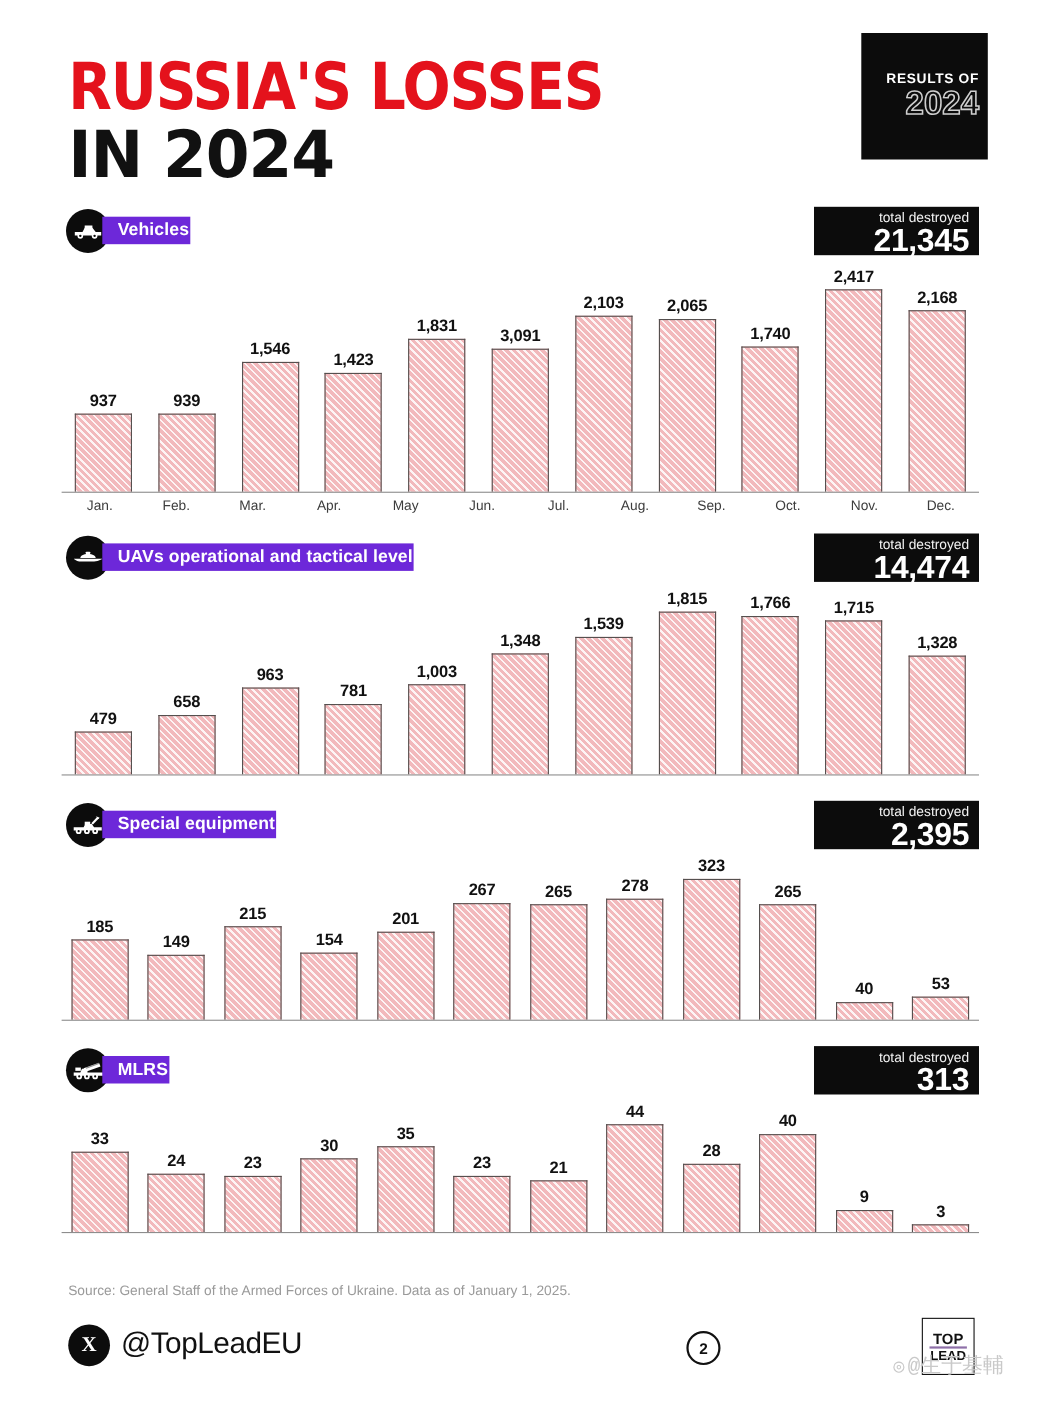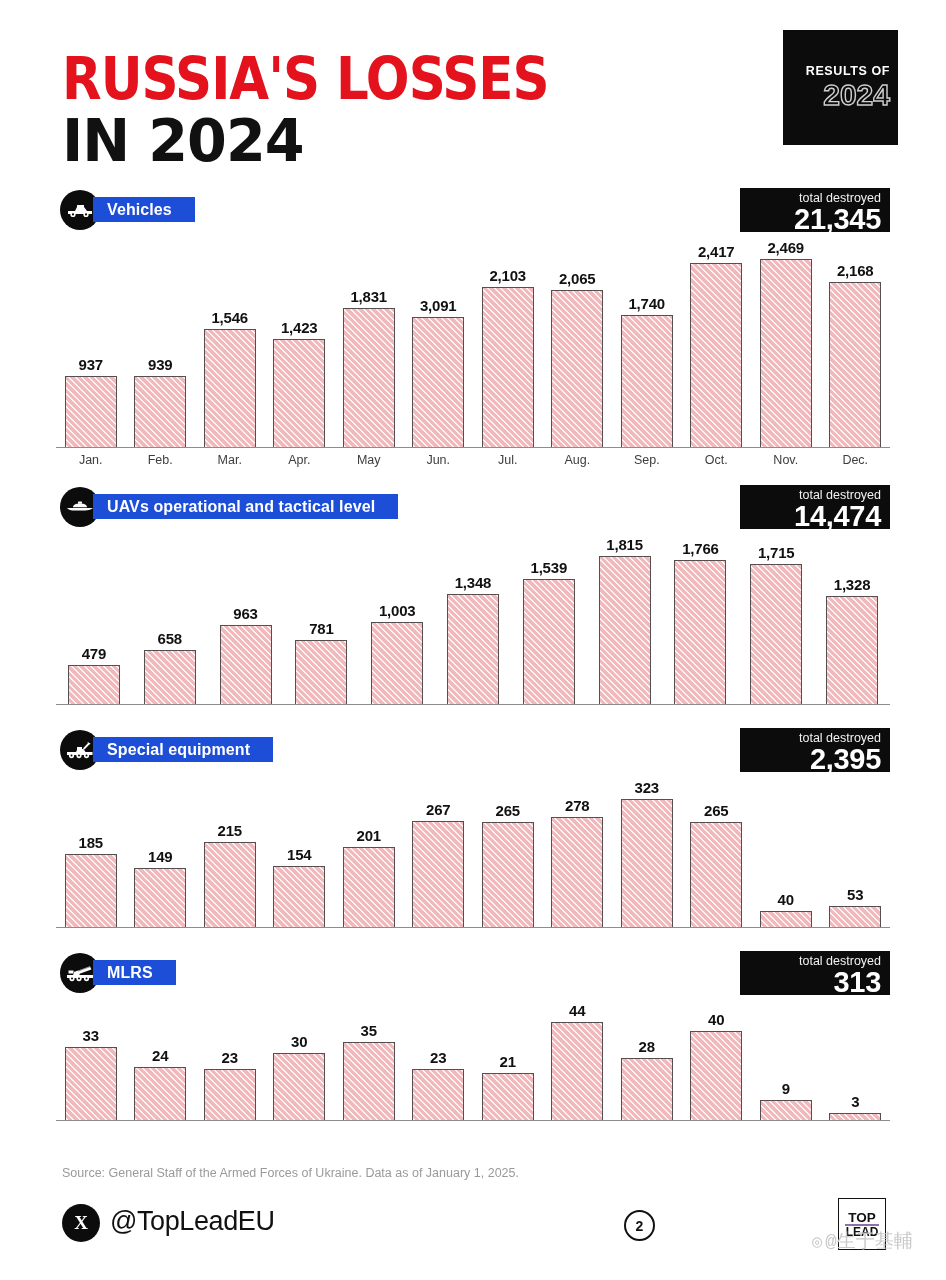--- a/index.html
+++ b/index.html
@@ -40,22 +40,22 @@
 
   
   .section{position:absolute;left:0;width:946px;}
   .sec-head{position:relative;height:40px;}
   .sec-icon{
     position:absolute;left:60px;top:0;width:40px;height:40px;border-radius:50%;
     background:#0c0c0c;display:flex;align-items:center;justify-content:center;
   }
   .sec-icon svg{display:block;}
   .sec-label{
-    position:absolute;left:93px;top:7px;height:25px;background:#1d4ed8;color:#fff;
-    display:flex;align-items:center;padding:0 23px 0 14px;box-sizing:border-box;
+    position:absolute;left:93px;top:7px;height:25px;background:#6d28d9;color:#fff;
+    display:flex;align-items:center;padding:0 1px 0 14px;box-sizing:border-box;
     font-size:16px;font-weight:bold;letter-spacing:0.1px;white-space:nowrap;
   }
   .total-box{
     position:absolute;right:56px;top:-2px;width:150px;height:44px;background:#0c0c0c;
     color:#fff;box-sizing:border-box;padding:3px 9px 2px 0;text-align:right;
   }
   .total-box .tb-label{font-size:12.5px;font-weight:normal;line-height:1.15;color:#f2f2f2;}
   .total-box .tb-value{font-size:29px;font-weight:bold;line-height:1.0;letter-spacing:-0.3px;}
   .plot{position:relative;width:834px;margin-left:56px;box-sizing:border-box;}
   .axis{position:absolute;left:0;right:0;bottom:0;height:1px;background:#8d8d8d;}
@@ -192,25 +192,20 @@
               <div class="bar" style="height: 132.491px;">
                 <div class="vlabel">1,740</div>
               </div>
             </div>
             <div class="barcell">
               <div class="bar" style="height: 184.041px;">
                 <div class="vlabel">2,417</div>
               </div>
             </div>
             <div class="barcell">
-              <div class="bar" style="height: 188px;">
-                <div class="vlabel">2,469</div>
-              </div>
-            </div>
-            <div class="barcell">
               <div class="bar" style="height: 165.081px;">
                 <div class="vlabel">2,168</div>
               </div>
             </div>
           </div>
           <div class="axis"></div>
         </div>
         <div class="xlabels">
           <div>Jan.</div>
           <div>Feb.</div>

